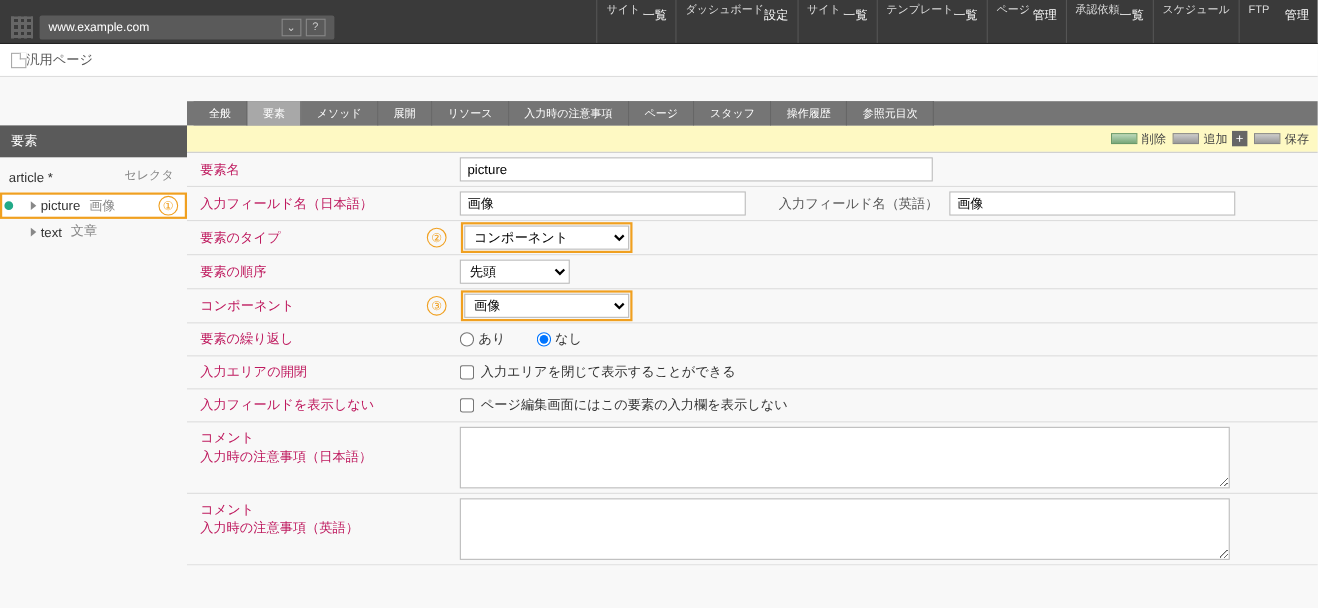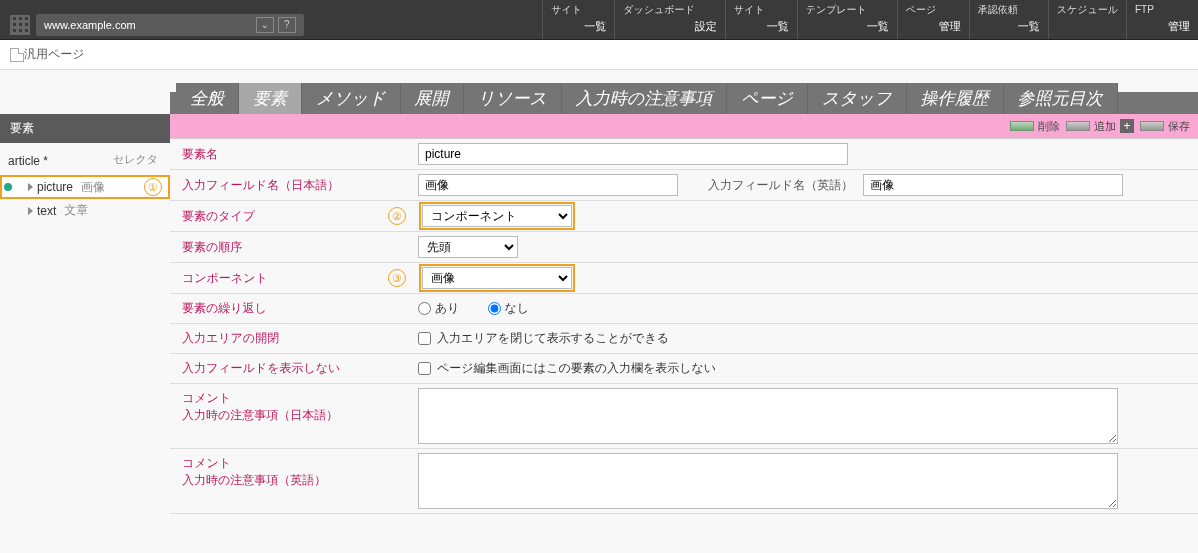--- a/index.html
+++ b/index.html
@@ -6,43 +6,43 @@
 body { font-family: "Hiragino Kaku Gothic Pro", "Meiryo", sans-serif; font-size: 12px; color: #333; background: #f8f8f8; width: 1198px; }
 .topbar { background: #3a3a3a; height: 40px; display: flex; align-items: stretch; color: #ccc; border-bottom: 1px solid #222; }
 .topbar-left { display: flex; align-items: center; gap: 6px; padding: 0 10px; flex: 0 0 auto; margin-top: 10px; }
 .logo-icon { width: 20px; height: 20px; background: repeating-linear-gradient(0deg,#666 0,#666 3px,transparent 3px,transparent 6px),repeating-linear-gradient(90deg,#666 0,#666 3px,transparent 3px,transparent 6px); }
 .sitebar { background: #5a5a5a; color: #fff; padding: 3px 8px; font-size: 11px; border-radius: 2px; display: flex; align-items: center; gap: 120px; height: 22px; }
 .sitebar-icons { display: flex; gap: 4px; }
 .sitebar-icons span { width:18px; height:16px; border:1px solid #888; display:flex; align-items:center; justify-content:center; font-size:10px; color:#ccc;}
 .topmenu { margin-left: auto; display: flex; height: 100%; }
 .topmenu-item { border-left: 1px solid #555; padding: 4px 8px 2px 8px; min-width: 72px; display: flex; flex-direction: row; justify-content: space-between; font-size: 10px; line-height: 1.2; }
 .topmenu-item .tl { color: #ddd; }
-.topmenu-item .bl { color: #fff; text-align: right; font-size: 11px; margin-top: 16px; }
+.topmenu-item .bl { color: #fff; text-align: right; font-size: 11px; margin-top: 4px; }
 .subhead { background: #fff; border-bottom: 1px solid #ddd; padding: 6px 10px; display: flex; align-items: center; gap: 0; color: #555; }
 .subhead .pg-icon { width:14px; height:14px; border:1px solid #aaa; position:relative;}
 .subhead .pg-icon::after{content:"";position:absolute;right:-1px;top:-1px;width:5px;height:5px;border-left:1px solid #aaa;border-bottom:1px solid #aaa;background:#fff;}
 .workspace { display: flex; }
 .sidepane { width: 170px; flex-shrink: 0; }
 .sidepane-head { background: #5a5a5a; color: #fff; padding: 6px 10px; font-size: 12px; }
 .side-list { padding: 4px 0; }
 .side-row { display: flex; align-items: center; gap: 4px; padding: 3px 8px; position: relative; }
 .side-row.hdr { color:#333; font-size:12px;justify-content:flex-end; }
 .side-row.hdr .sel { margin-left:auto; color:#888; font-size:11px;}
 .side-row.item { padding-left: 28px; }
 .side-row.selected { background: #fff; outline: 2px solid #f0a020; outline-offset: -2px; }
 .side-row .dot { width:8px; height:8px; border-radius:50%; border:2px solid #2a8; background:#2a8; position:absolute; left:4px;}
 .side-row .tri { width:0;height:0;border-top:4px solid transparent;border-bottom:4px solid transparent;border-left:5px solid #888;display:inline-block;}
 .side-row .nm { color:#333; }
 .side-row .sub { color:#888; margin-left:4px; }
 .callout { display:inline-flex; width:18px; height:18px; border:1.5px solid #f0a020; border-radius:50%; color:#f0a020; align-items:center; justify-content:center; font-size:11px; margin-left:auto;}
 .mainpane { flex: 1; }
 .tabs { display: flex; background: #757575; height: 22px; align-items:flex-end; padding-left: 6px; gap:0;}
-.tab { color:#fff; font-size:17px; padding:4px 14px; background:#757575; border-right:1px solid #666; cursor:pointer;font-style:italic; }
+.tab { color:#fff; font-size:10px; padding:4px 14px; background:#757575; border-right:1px solid #666; cursor:pointer; }
 .tab.active { background:#a8a8a8; }
-.actionbar { background:#f9a8d4; height:24px; display:flex; align-items:center; justify-content:flex-end; gap:6px; padding:0 8px; }
+.actionbar { background:#fef9c3; height:24px; display:flex; align-items:center; justify-content:flex-end; gap:6px; padding:0 8px; }
 .actbtn { display:flex; align-items:center; gap:4px; font-size:11px; color:#444; }
 .actbtn .bar { width:24px; height:10px; background:linear-gradient(#ccc,#999); border:1px solid #888;}
 .actbtn.del .bar { background: linear-gradient(#bcd9bc,#7aa87a); border-color:#6a9a6a;}
 .actbtn .plus { width:14px;height:14px;background:#666;color:#fff;display:flex;align-items:center;justify-content:center;font-size:12px;}
 .form-rows { border-top:1px solid #ccc; }
 .frow { display:flex; border-bottom:1px solid #ddd; min-height:30px; align-items:center; }
 .frow .lab { width:240px; padding:6px 12px; color:#be185d; font-size:12px; flex-shrink:0; }
 .frow .val { flex:1; padding:4px 8px; display:flex; align-items:center; gap:10px; flex-wrap:wrap; }
 .frow.tall .lab { align-self:flex-start; }
 .inp { border:1px solid #bbb; padding:3px 6px; font-size:12px; height:22px; }

